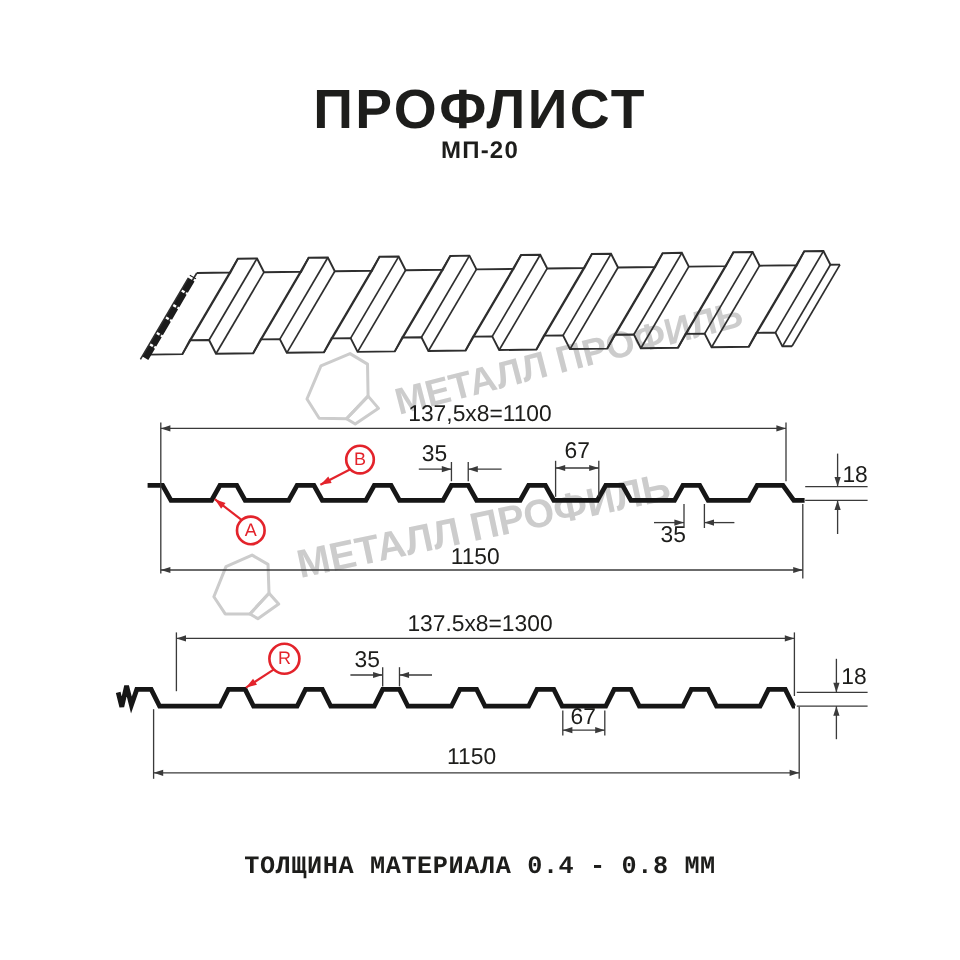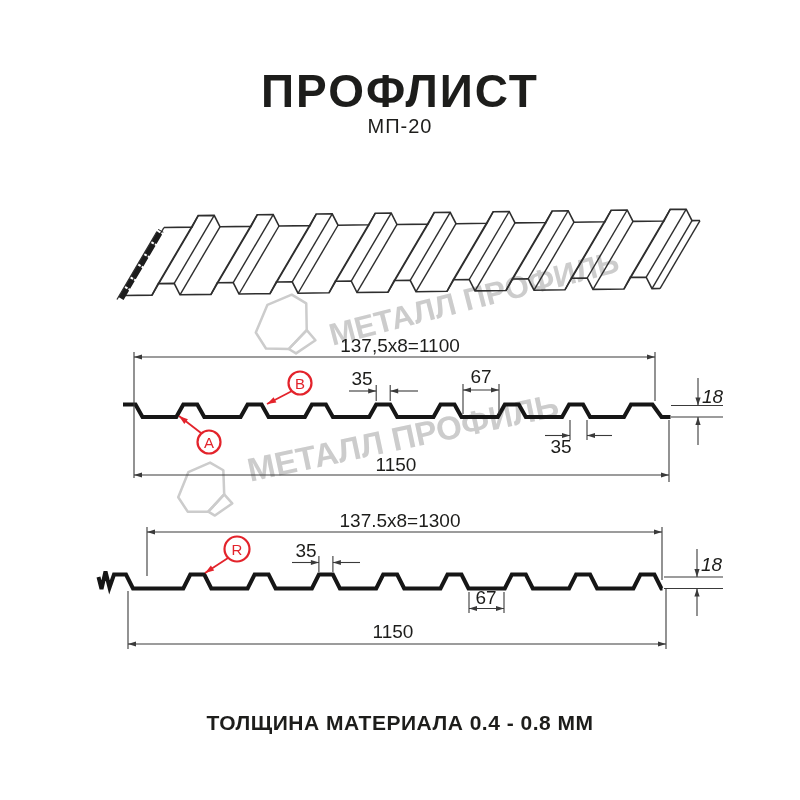--- a/index.html
+++ b/index.html
@@ -2,24 +2,24 @@
 <html><head>
 <meta charset="utf-8">
 <style>
   html,body{margin:0;padding:0;}
   body{width:800px;height:800px;background:#ffffff;position:relative;overflow:hidden;
        font-family:"Liberation Sans",sans-serif;}
   #stage{position:absolute;left:0;top:0;width:800px;height:800px;}
   .txt{position:absolute;white-space:nowrap;color:#1d1d1b;}
   .center{transform:translate(-50%,-50%);}
   .title{font-size:46px;font-weight:800;letter-spacing:2px;}
-  .subtitle{font-size:20px;font-weight:400;letter-spacing:1px;}
+  .subtitle{font-size:20px;font-weight:700;letter-spacing:1px;}
   .footer{font-size:21px;font-weight:600;letter-spacing:.5px;}
   .dim{font-size:19px;font-weight:400;}
-  .dim-left{transform:translate(0,-50%);font-style:italic;}
+  .dim-left{transform:translate(0,-50%);}
   .marker{font-size:15px;font-weight:500;color:#e3232b;}
   .wm-text{position:absolute;font-weight:700;color:#cccccc;white-space:nowrap;
            transform-origin:0 50%;}
   .wm-logo{position:absolute;transform-origin:50% 50%;}
   svg{position:absolute;left:0;top:0;}
   #linework{z-index:3;}
   .wm{z-index:1;}
   .lbl-layer{z-index:4;}
 </style>
 </head>
@@ -170,15 +170,15 @@
     <span class="txt marker center" style="left:209px;top:442px;">A</span>
     <span class="txt marker center" style="left:300px;top:383px;">B</span>
 
     <span class="txt dim center" style="left:400px;top:521px;">137.5x8=1300</span>
     <span class="txt dim center" style="left:306px;top:551px;">35</span>
     <span class="txt dim center" style="left:486px;top:598px;">67</span>
     <span class="txt dim dim-left" style="left:701px;top:565px;">18</span>
     <span class="txt dim center" style="left:393px;top:632px;">1150</span>
     <span class="txt marker center" style="left:237px;top:549px;">R</span>
 
-    <span class="txt footer center" style="left:400px;top:723px;">ТОЛЩИНА МАТЕРИАЛА 0.4 - 0.8 ММ</span>
+    <span class="txt footer center" style="left:400px;top:723px;font-family:Liberation Mono, monospace;">ТОЛЩИНА МАТЕРИАЛА 0.4 - 0.8 ММ</span>
   </div>
 </div>
 
 </body></html>

